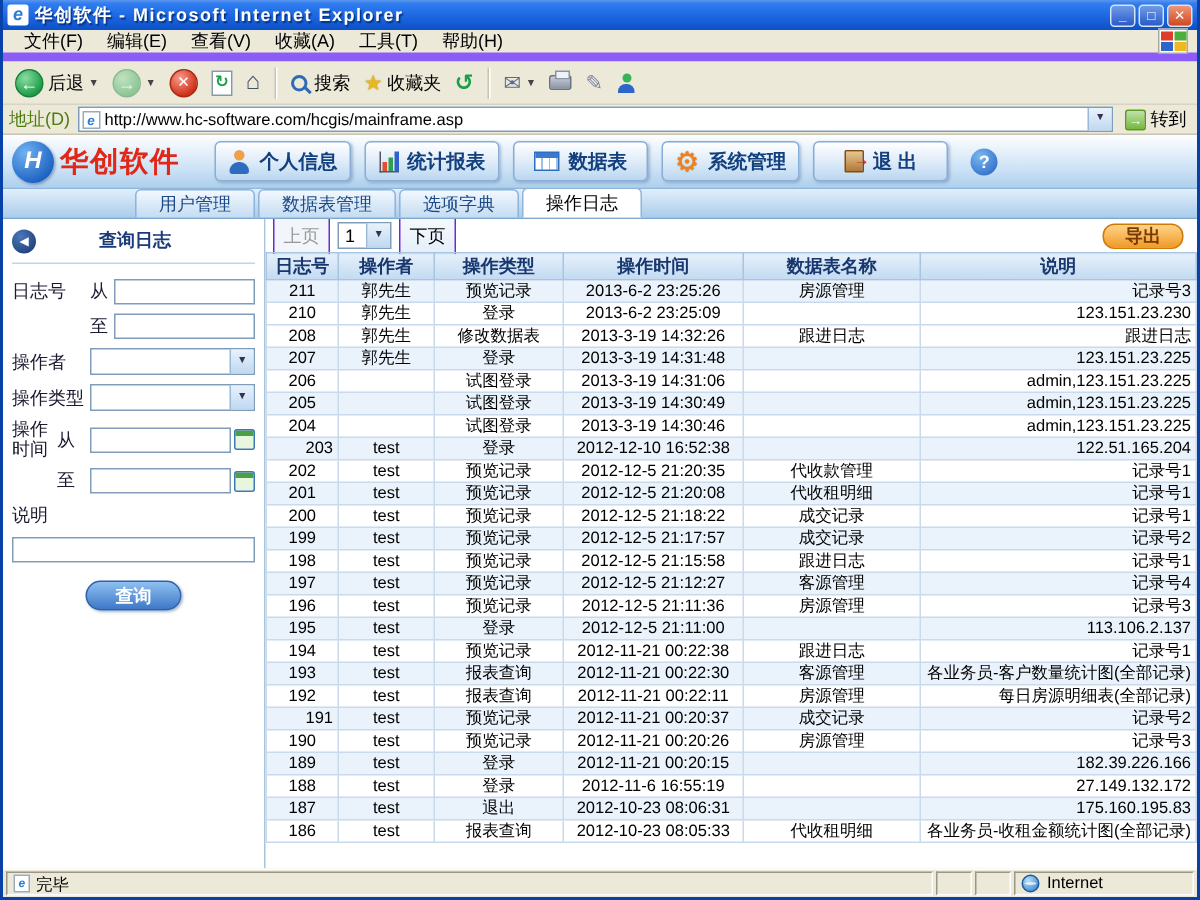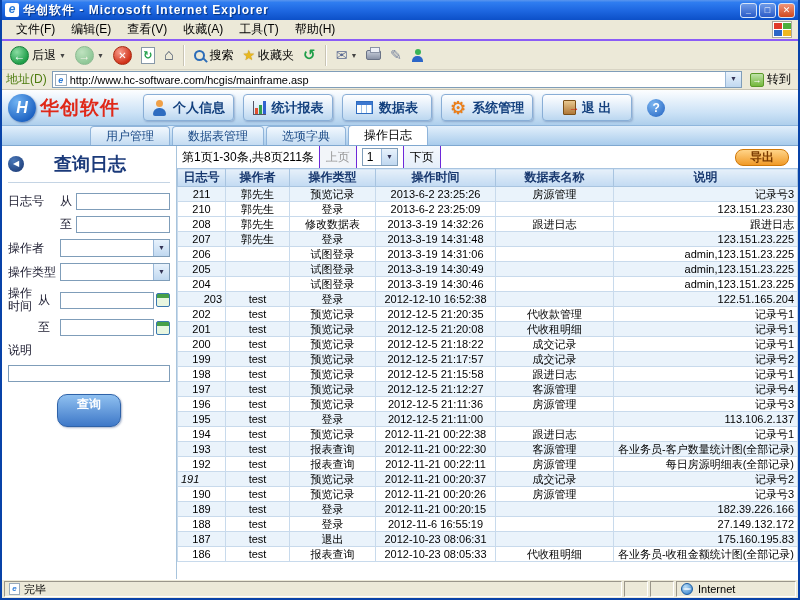--- a/index.html
+++ b/index.html
@@ -9,21 +9,21 @@
 
   
   .titlebar { height:20px; flex:0 0 auto; background:linear-gradient(to bottom,#5A96EE 0%,#2F7DF0 12%,#1D66E0 55%,#0C50C8 100%); display:flex; align-items:center; padding:0 3px; color:#fff; }
   .ie-ic { width:14px; height:14px; margin-right:4px; background:#fff; border-radius:2px; color:#2C7CD8; font-weight:bold; font-style:italic; font-size:12px; line-height:13px; text-align:center; flex:0 0 auto; }
   .title-text { font-weight:bold; font-size:12px; letter-spacing:1px; text-shadow:1px 1px 1px #00307E; flex:1; white-space:nowrap; overflow:hidden; }
   .winbtns { display:flex; gap:2px; }
   .winbtn { width:17px; height:15px; border-radius:3px; border:1px solid #D6E4F8; color:#fff; font-size:9px; line-height:13px; text-align:center; background:linear-gradient(#6F9BE8,#2A5BC8); font-weight:bold; }
   .winbtn.close { background:linear-gradient(#F09579,#D0481F); }
 
   
-  .menubar { height:21px; flex:0 0 auto; background:#ECE9D8; border-bottom:2px solid #8b5cf6; display:flex; align-items:center; padding:0 6px; }
+  .menubar { height:21px; flex:0 0 auto; background:#ECE9D8; border-bottom:6px solid #8b5cf6; display:flex; align-items:center; padding:0 6px; }
   .menu-item { padding:2px 8px; color:#000; }
   .throbber { margin-left:auto; width:20px; height:17px; border:1px solid #ABA99C; background:#fff; display:grid; grid-template-columns:8px 8px; grid-template-rows:6px 6px; gap:1px; padding:1px; }
   .throbber i { display:block; }
   .fl-r { background:#E03A2A; } .fl-g { background:#4CAF3C; } .fl-b { background:#2B66C8; } .fl-y { background:#F0B820; }
 
   
   .toolbar { height:29px; flex:0 0 auto; background:#ECE9D8; border-bottom:1px solid #D8D4C4; display:flex; align-items:center; padding:0 5px; gap:3px; }
   .tbtn { display:flex; align-items:center; gap:3px; padding:2px 3px; border-radius:3px; color:#000; }
   .circ { width:19px; height:19px; border-radius:50%; color:#fff; text-align:center; line-height:18px; font-size:12px; font-weight:bold; flex:0 0 auto; }
   .circ.green { background:radial-gradient(circle at 35% 30%,#8ADCA2,#1E9E48 72%); border:1px solid #15803A; }
@@ -76,31 +76,31 @@
   
   .tabbar { height:20px; flex:0 0 auto; background:linear-gradient(#E2EFFB,#A9CCEC); display:flex; align-items:flex-end; padding-left:88px; gap:2px; border-bottom:1px solid #7FA8D0; }
   .tab { height:19px; padding:0 15px; display:flex; align-items:center; background:linear-gradient(#F2F8FE,#C4DCF2); border:1px solid #8FB4DA; border-bottom:none; border-radius:4px 4px 0 0; color:#1B4A86; font-size:12px; }
   .tab.active { background:#fff; color:#000; height:20px; }
 
   
   .content { flex:1; display:flex; overflow:hidden; background:#fff; }
   .sidebar { width:175px; flex:0 0 175px; border-right:1px solid #A8C4DC; padding:6px 6px 0; background:#fff; overflow:hidden; }
   .side-head { display:flex; align-items:center; }
   .back-circ { width:16px; height:16px; border-radius:50%; background:radial-gradient(circle at 35% 30%,#4A78B8,#16336E); color:#fff; font-size:8px; text-align:center; line-height:16px; flex:0 0 auto; }
-  .side-title { flex:1; text-align:center; color:#1B3A7A; font-weight:bold; font-size:18px; margin-right:14px; }
+  .side-title { flex:1; text-align:center; color:#1B3A7A; font-weight:bold; font-size:12px; margin-right:14px; }
   .side-sep { border-top:1px solid #C4D4E4; margin:6px 0 10px; }
   .frow { display:flex; align-items:center; margin-bottom:6px; }
   .flabel { width:52px; color:#1A1A2E; font-size:12px; flex:0 0 auto; }
   .flabel-2line { width:30px; display:flex; flex-direction:column; line-height:13px; color:#1A1A2E; font-size:12px; flex:0 0 auto; }
   .sub { width:16px; font-size:12px; color:#1A1A2E; flex:0 0 auto; }
   .tin { height:17px; border:1px solid #7F9DB9; flex:1; min-width:0; background:#fff; font-size:11px; font-family:inherit; outline:none; padding:0 2px; }
   .selbox { height:18px; border:1px solid #7F9DB9; flex:1; background:#fff; display:flex; align-items:center; }
   .selarrow { margin-left:auto; width:16px; height:16px; background:linear-gradient(#E8F2FC,#C0D8F0); border-left:1px solid #9AB8D8; text-align:center; font-size:7px; line-height:15px; color:#335; }
   .cal-ic { width:14px; height:14px; margin-left:2px; flex:0 0 auto; border:1px solid #3A78B0; border-radius:2px; background:linear-gradient(#48A048 0 4px,#E8F6E0 4px); }
-  .search-btn { display:block; margin:12px auto 0; width:64px; height:33px; border-radius:10px; background:linear-gradient(#8FC0F0,#3E78C8); border:1px solid #2E62A8; color:#fff; font-weight:bold; font-size:12px; text-align:center; line-height:18px; box-shadow:1px 1px 2px rgba(40,70,130,.4); }
+  .search-btn { display:block; margin:12px auto 0; width:64px; height:20px; border-radius:10px; background:linear-gradient(#8FC0F0,#3E78C8); border:1px solid #2E62A8; color:#fff; font-weight:bold; font-size:12px; text-align:center; line-height:18px; box-shadow:1px 1px 2px rgba(40,70,130,.4); }
 
   .main { flex:1; display:flex; flex-direction:column; overflow:hidden; }
   .pagerow { height:22px; flex:0 0 auto; display:flex; align-items:center; padding:0 5px; gap:5px; font-size:12px; background:#fff; }
   .pginfo { color:#000; }
   .pgbtn { border:1px solid #6d28d9; background:linear-gradient(#FDFEFF,#DCE9F7); padding:15px 6px; color:#000; }
   .pgbtn.disabled { color:#999; background:#F2F5F9; }
   .pgsel { width:36px; height:18px; border:1px solid #7F9DB9; display:flex; align-items:center; background:#fff; padding-left:4px; }
   .pgsel .selarrow { height:16px; }
   .export-btn { margin-left:auto; margin-right:4px; width:54px; height:17px; border-radius:8px; background:linear-gradient(#FFD488,#F09A28); border:1px solid #D07808; color:#7A3A00; font-weight:bold; text-align:center; line-height:15px; font-size:12px; }
 
@@ -298,21 +298,20 @@
         <span class="flabel">说明</span>
       </div>
       <div class="frow">
         <input class="tin" style="">
       </div>
       <div class="search-btn">查询</div>
     </div>
 
     <div class="main">
       <div class="pagerow">
-        <span class="pginfo">第1页1-30条,共8页211条</span>
         <span class="pgbtn disabled">上页</span>
         <span class="pgsel">
           <span>1</span>
           <span class="selarrow">▼</span>
         </span>
         <span class="pgbtn">下页</span>
         <span class="export-btn">导出</span>
       </div>
 
       <table class="logtable">
@@ -481,21 +480,21 @@
             </tr>
             <tr class="even">
               <td style="text-align: center;">192</td>
               <td style="text-align: center;">test</td>
               <td style="text-align: center;">报表查询</td>
               <td style="text-align: center;">2012-11-21 00:22:11</td>
               <td style="text-align: center;">房源管理</td>
               <td style="text-align: right;">每日房源明细表(全部记录)</td>
             </tr>
             <tr class="odd">
-              <td style="text-align: left; font-style: italic;">191</td>
+              <td style="text-align: right;">191</td>
               <td style="text-align: center;">test</td>
               <td style="text-align: center;">预览记录</td>
               <td style="text-align: center;">2012-11-21 00:20:37</td>
               <td style="text-align: center;">成交记录</td>
               <td style="text-align: right;">记录号2</td>
             </tr>
             <tr class="even">
               <td style="text-align: center;">190</td>
               <td style="text-align: center;">test</td>
               <td style="text-align: center;">预览记录</td>

